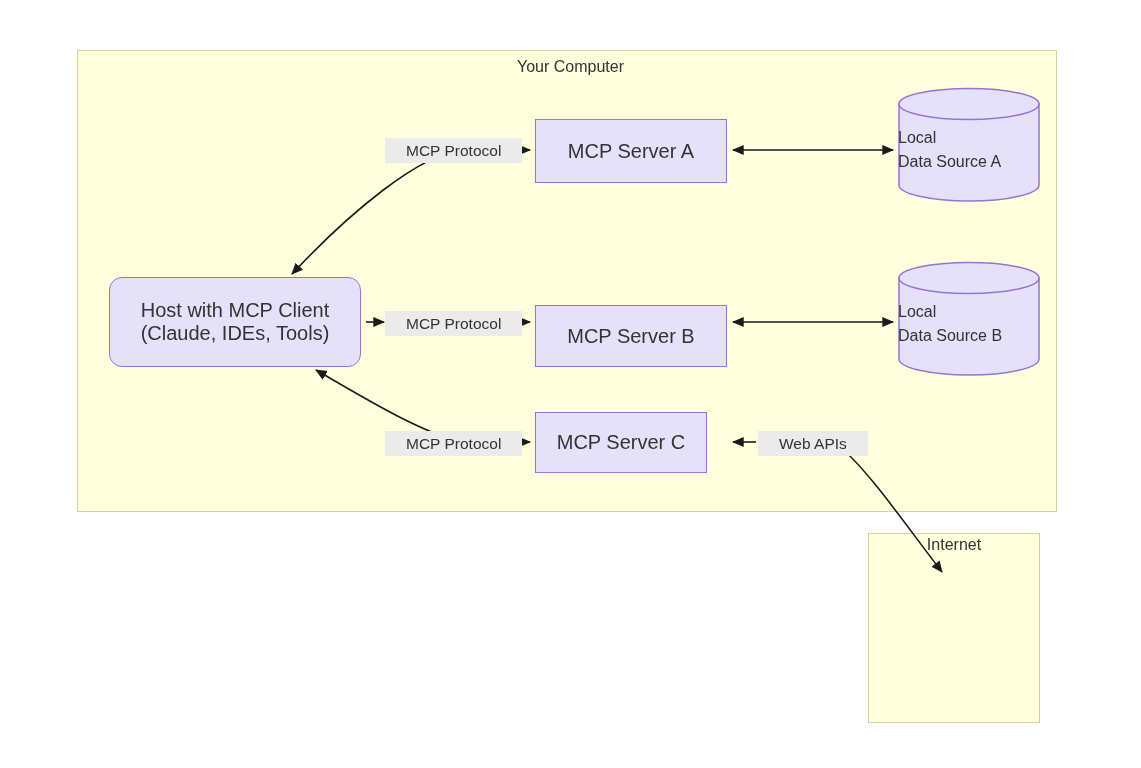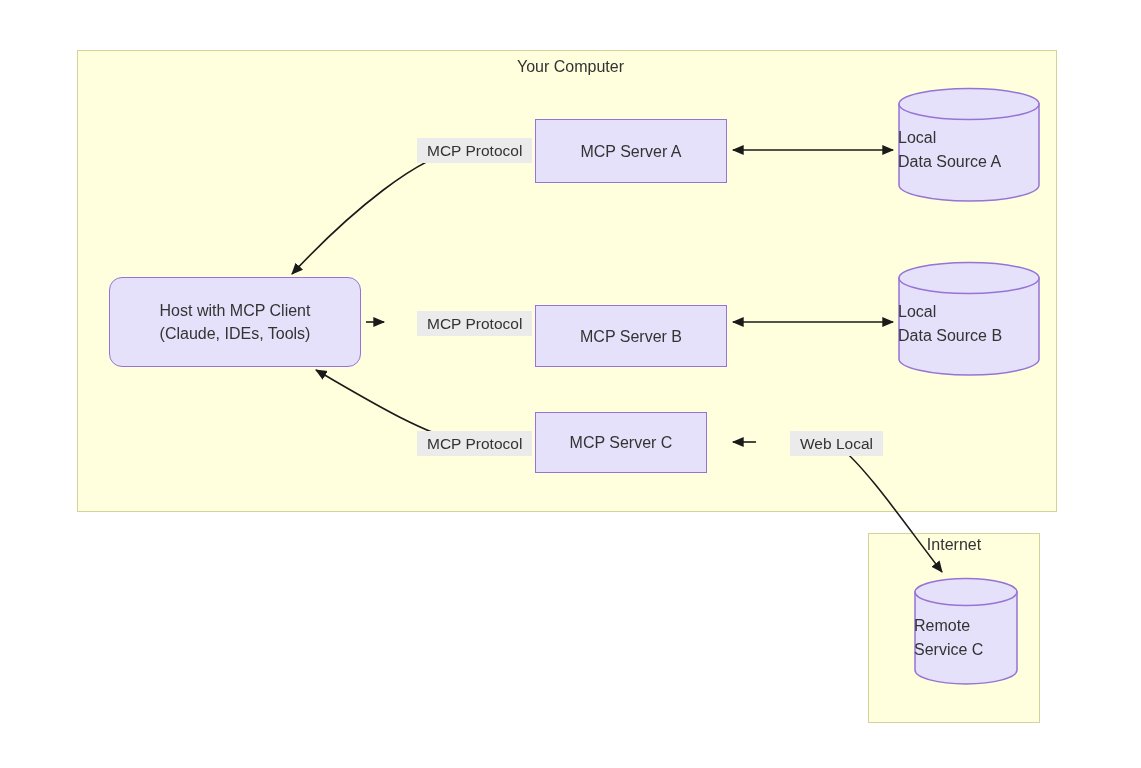--- a/index.html
+++ b/index.html
@@ -41,21 +41,21 @@
 
   
   .node-box {
     position: absolute;
     background: #e6e1fa;
     border: 1.5px solid #9673d4;
     display: flex;
     align-items: center;
     justify-content: center;
     color: #333333;
-    font-size: 16px;
+    font-size: 20px;
     line-height: 23px;
     text-align: center;
     white-space: pre-line;
   }
   #host-box      { left: 109px; top: 277px; width: 252px; height: 90px; border-radius: 13px; }
   #mcp-server-a  { left: 535px; top: 119px; width: 192px; height: 64px; }
   #mcp-server-b  { left: 535px; top: 291px; width: 192px; height: 62px; margin-top: 14px; }
   #mcp-server-c  { left: 535px; top: 412px; width: 172px; height: 61px; }
 
   
@@ -80,23 +80,22 @@
   #data-source-b .cylinder-label { top: 38px; }
   #remote-service-c .cylinder-label { top: 36px; }
 
   
   .edge-label {
     position: absolute;
     background: #ebebeb;
     color: #333333;
     font-size: 15.5px;
     line-height: 21px;
-    padding: 2px 10px;
+    padding: 2px 21px;
     white-space: nowrap;
-    margin-left: 32px;
   }
   #label-proto-a { left: 385px; top: 138px; }
   #label-proto-b { left: 385px; top: 311px; }
   #label-proto-c { left: 385px; top: 431px; }
   #label-web-apis { left: 758px; top: 431px; }
 
   
   #edges {
     position: absolute;
     left: 0; top: 0;
@@ -182,30 +181,22 @@
 
   <div class="cylinder" id="data-source-b">
     <svg width="142" height="113" viewBox="0 0 142 113" xmlns="http://www.w3.org/2000/svg">
       <path d="M 1 16 L 1 97 A 70 16 0 0 0 141 97 L 141 16 Z" fill="#e6e1fa" stroke="#9673d4" stroke-width="1.5"></path>
       <ellipse cx="71" cy="16" rx="70" ry="15.5" fill="#e6e1fa" stroke="#9673d4" stroke-width="1.5"></ellipse>
     </svg>
     <div class="cylinder-label">Local
 Data Source B</div>
   </div>
 
-  <div class="cylinder" id="remote-service-c">
-    <svg width="104" height="106" viewBox="0 0 104 106" xmlns="http://www.w3.org/2000/svg">
-      <path d="M 1 14 L 1 92 A 51 14 0 0 0 103 92 L 103 14 Z" fill="#e6e1fa" stroke="#9673d4" stroke-width="1.5"></path>
-      <ellipse cx="52" cy="14" rx="51" ry="13.5" fill="#e6e1fa" stroke="#9673d4" stroke-width="1.5"></ellipse>
-    </svg>
-    <div class="cylinder-label">Remote
-Service C</div>
-  </div>
 
   <div class="edge-label" id="label-proto-a">MCP Protocol</div>
 
   <div class="edge-label" id="label-proto-b">MCP Protocol</div>
 
   <div class="edge-label" id="label-proto-c">MCP Protocol</div>
 
-  <div class="edge-label" id="label-web-apis">Web Local</div>
+  <div class="edge-label" id="label-web-apis">Web APIs</div>
 
 </div>
 
 </body></html>

